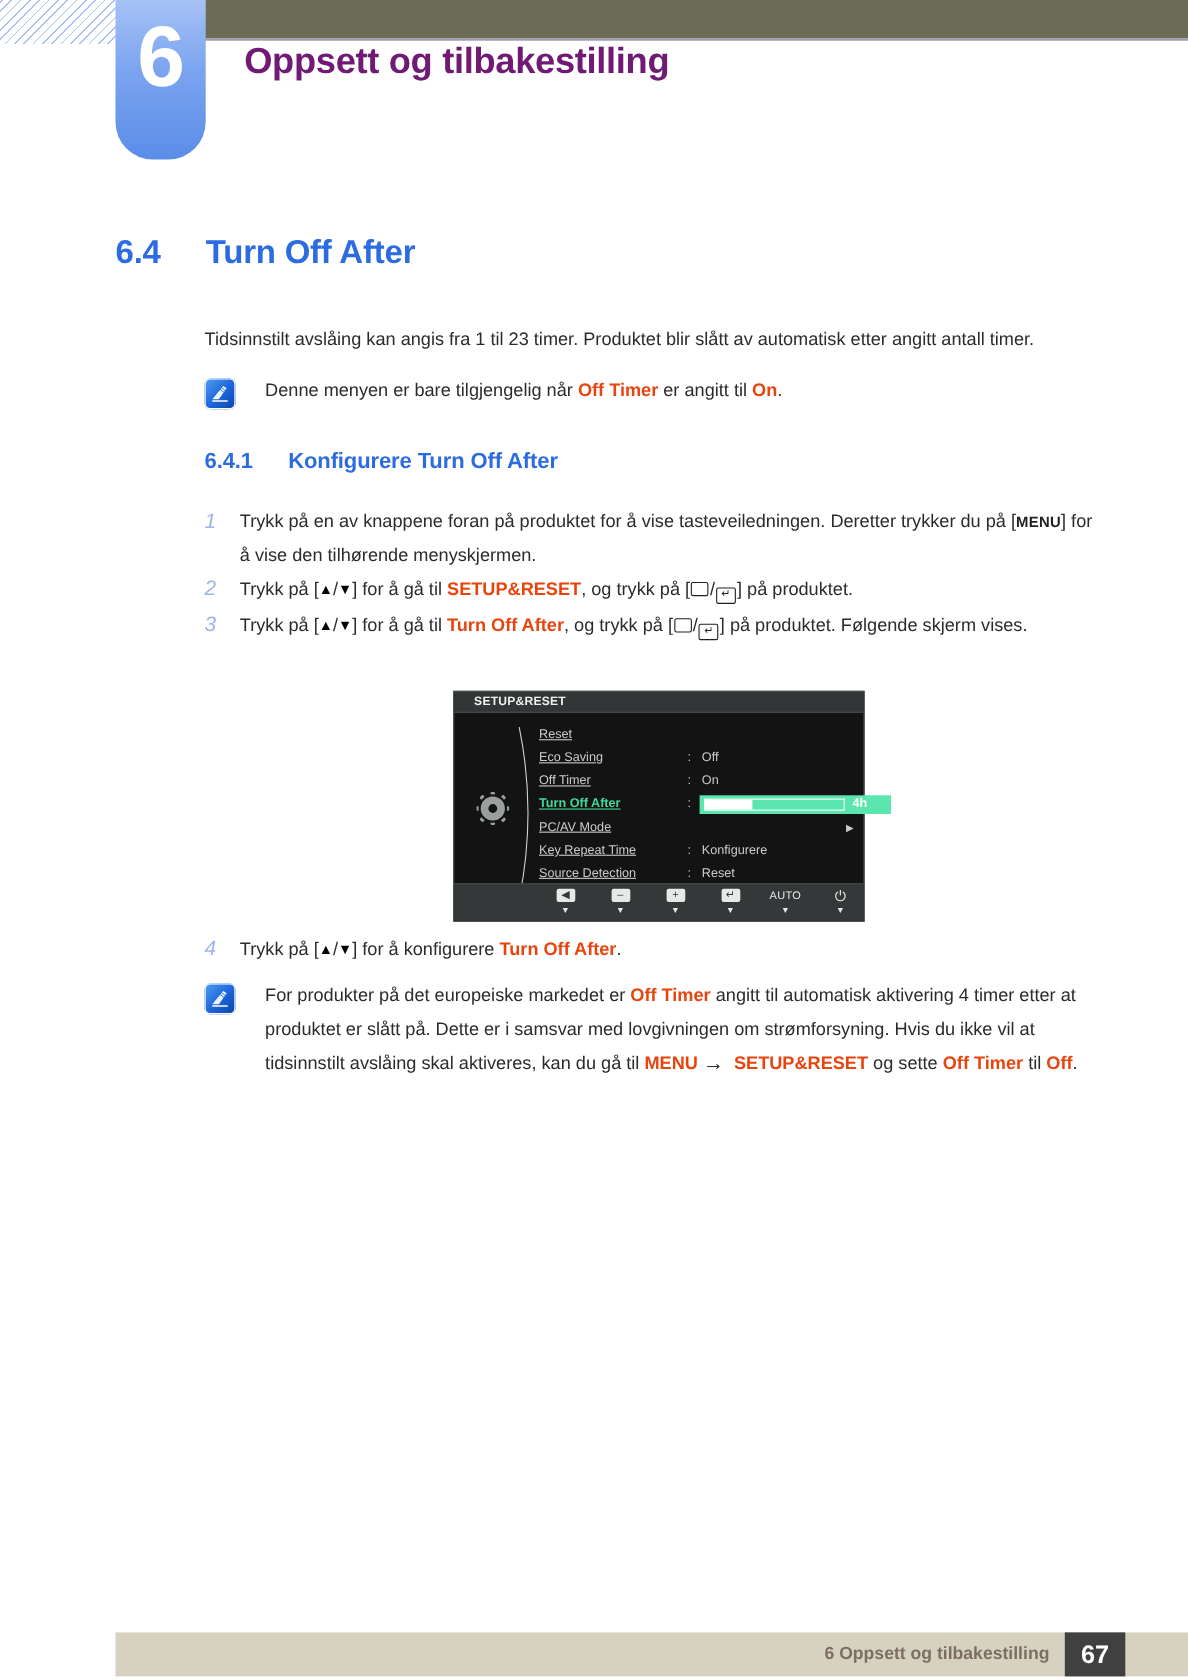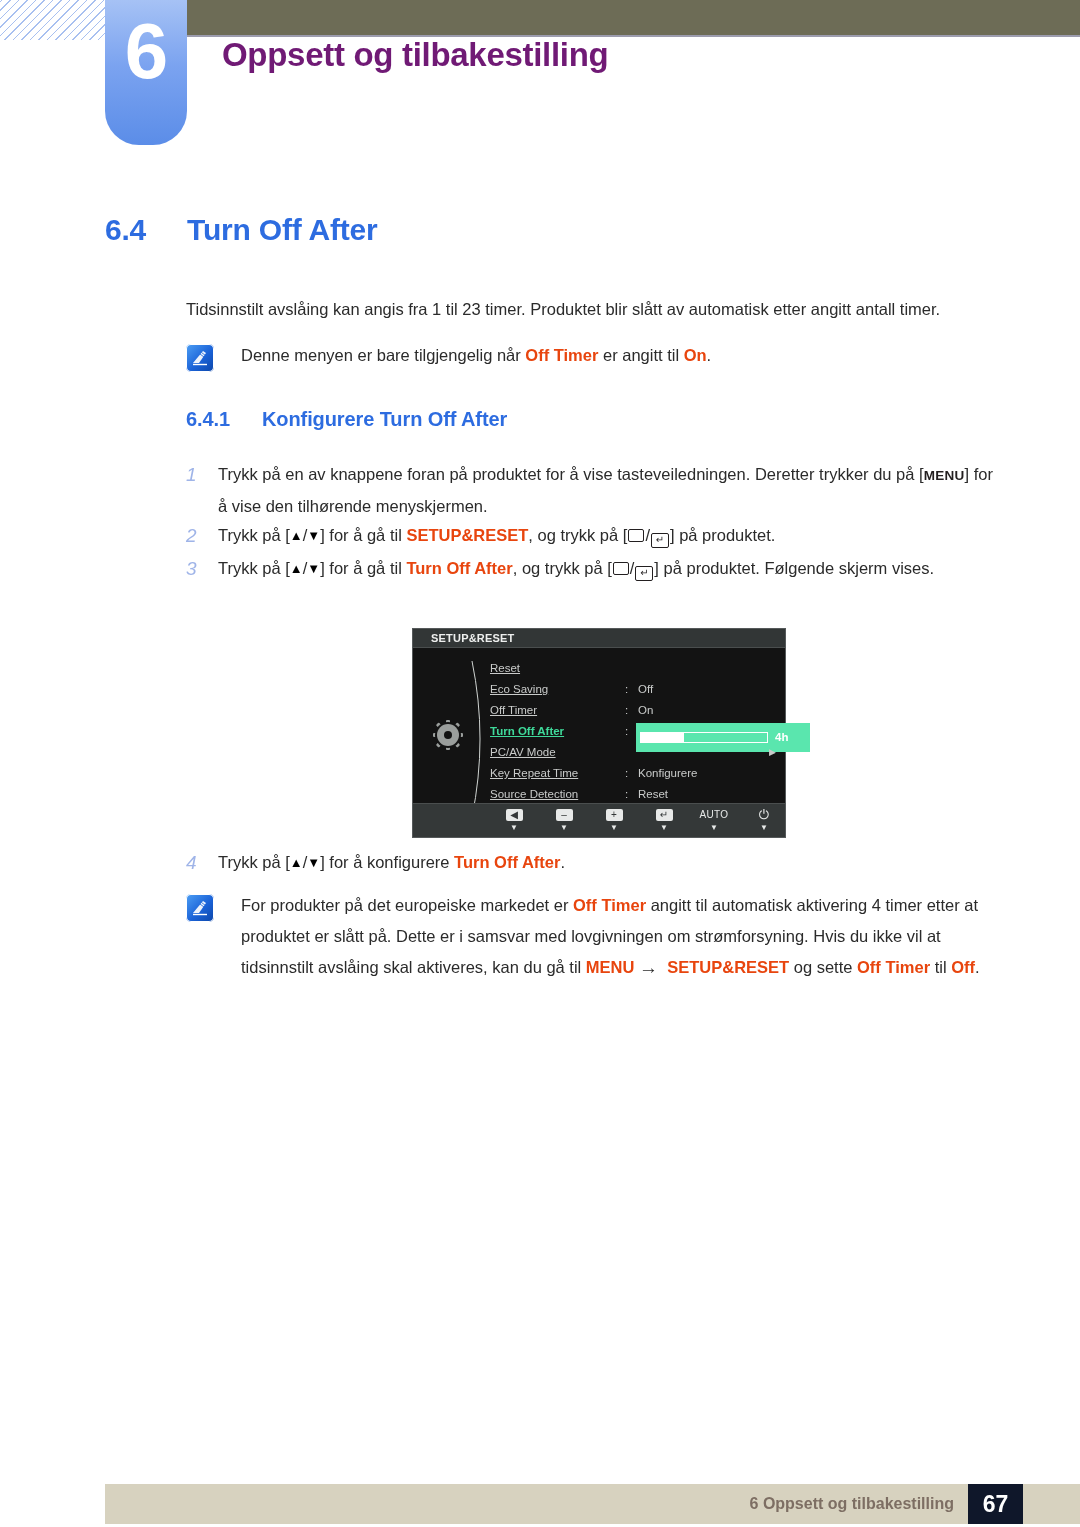--- a/index.html
+++ b/index.html
@@ -293,21 +293,21 @@
     right: 4px;
     top: 0;
     font-size: 9px;
     color: #c9cbca;
   }
   .osd-slider {
     position: absolute;
     left: 146px;
     top: 2px;
     width: 174px;
-    height: 29px;
+    height: 17px;
     background: #5ae6ae;
     display: flex;
     align-items: center;
   }
   .osd-slider .track {
     width: 128px;
     height: 11px;
     margin-left: 4px;
     border: 1.5px solid #ffffff;
     box-sizing: border-box;
@@ -407,21 +407,21 @@
     font-weight: bold;
     color: #7d6e63;
     white-space: nowrap;
   }
   .footer-page {
     position: absolute;
     right: 57px;
     top: 0;
     width: 55px;
     height: 40px;
-    background: #0f172a;
+    background: #404040;
     color: #ffffff;
     font-size: 23px;
     font-weight: bold;
     text-align: center;
     line-height: 40px;
   }
 </style>
 </head>
 <body>
 

